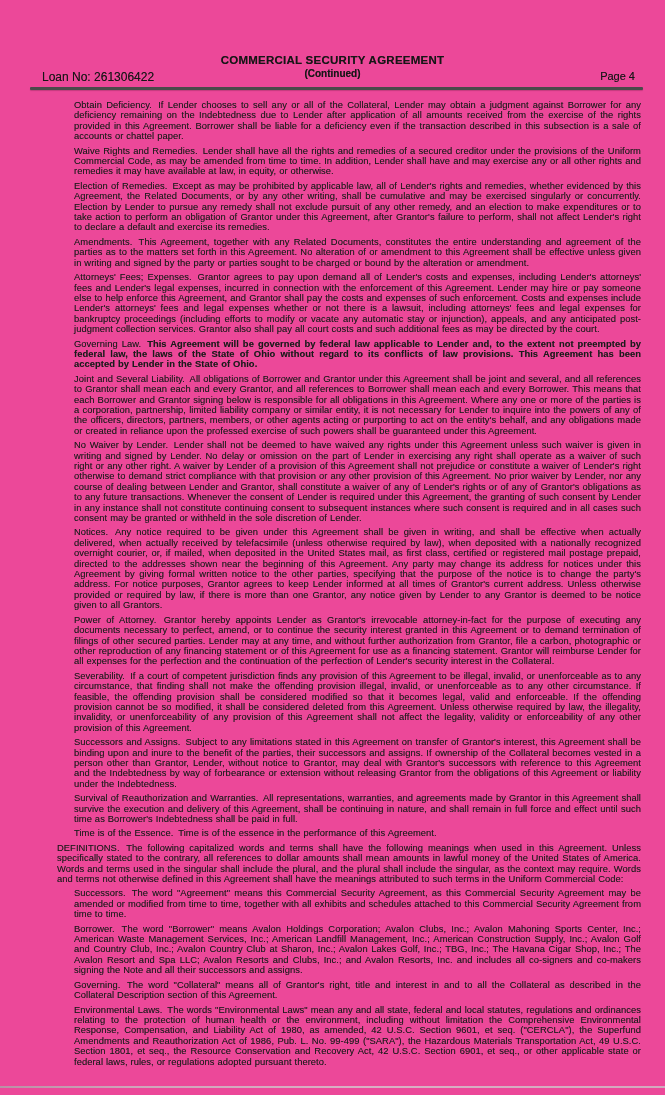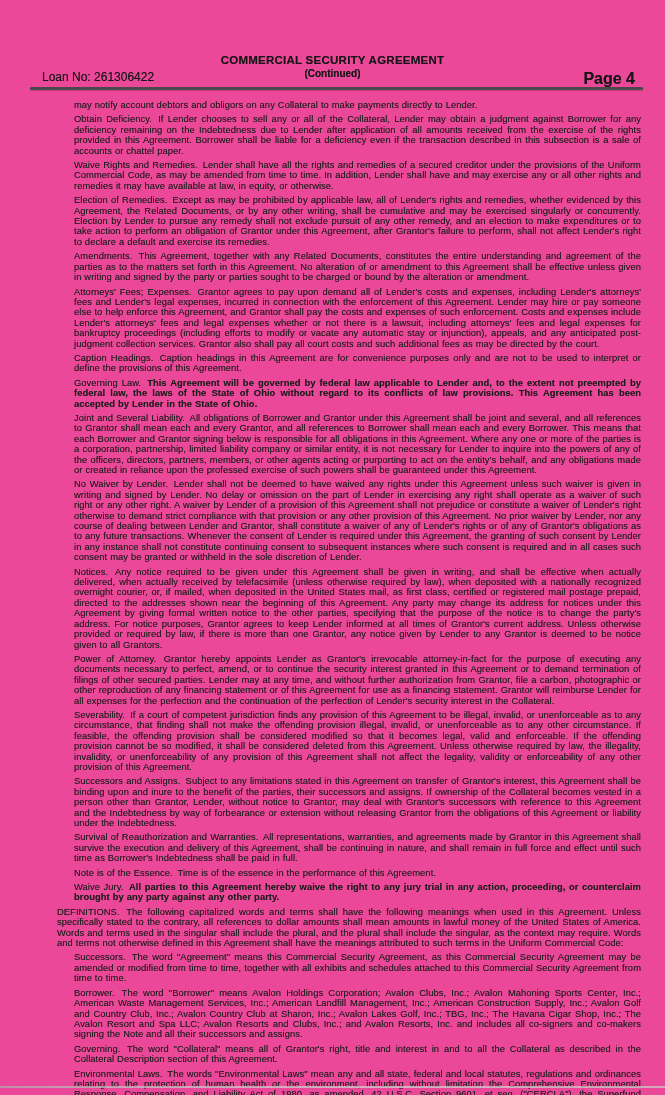--- a/index.html
+++ b/index.html
@@ -21,21 +21,21 @@
     font-size:10px;font-weight:bold;color:#161616;
     text-shadow:0 0 .4px rgba(20,20,20,.55);
   }
   .loan-no{
     position:absolute;top:70px;left:42px;
     font-size:12px;font-weight:normal;color:#161616;
     text-shadow:0 0 .4px rgba(20,20,20,.55);
   }
   .page-no{
     position:absolute;top:70px;right:30px;
-    font-size:16px;font-weight:bold;color:#161616;
+    font-size:11px;font-weight:normal;color:#161616;
     text-shadow:0 0 .4px rgba(20,20,20,.55);
     margin-left:6px;
   }
   .rule{
     position:absolute;top:87px;left:30px;right:22px;height:3px;
     background:#4a4a4a;border-radius:1px;
     box-shadow:0 1px 1px rgba(0,0,0,.18);
   }
   
   .content{position:absolute;top:100px;left:57px;width:584px;}
@@ -60,37 +60,34 @@
 
 <div class="page">
 
   <div class="doc-title">COMMERCIAL SECURITY AGREEMENT</div>
   <div class="doc-subtitle">(Continued)</div>
   <div class="loan-no">Loan No: 261306422</div>
   <div class="page-no">Page 4</div>
   <div class="rule"></div>
 
   <div class="content" id="paragraphs">
-      <p class="para lvl2"><span>may notify account debtors and obligors on any Collateral to make payments directly to Lender.</span></p>
       <p class="para lvl2"><b class="phead">Obtain Deficiency.</b> <span>If Lender chooses to sell any or all of the Collateral, Lender may obtain a judgment against Borrower for any deficiency remaining on the Indebtedness due to Lender after application of all amounts received from the exercise of the rights provided in this Agreement.  Borrower shall be liable for a deficiency even if the transaction described in this subsection is a sale of accounts or chattel paper.</span></p>
       <p class="para lvl2"><b class="phead">Waive Rights and Remedies.</b> <span>Lender shall have all the rights and remedies of a secured creditor under the provisions of the Uniform Commercial Code, as may be amended from time to time.  In addition, Lender shall have and may exercise any or all other rights and remedies it may have available at law, in equity, or otherwise.</span></p>
       <p class="para lvl2"><b class="phead">Election of Remedies.</b> <span>Except as may be prohibited by applicable law, all of Lender's rights and remedies, whether evidenced by this Agreement, the Related Documents, or by any other writing, shall be cumulative and may be exercised singularly or concurrently.  Election by Lender to pursue any remedy shall not exclude pursuit of any other remedy, and an election to make expenditures or to take action to perform an obligation of Grantor under this Agreement, after Grantor's failure to perform, shall not affect Lender's right to declare a default and exercise its remedies.</span></p>
       <p class="para lvl2"><b class="phead">Amendments.</b> <span>This Agreement, together with any Related Documents, constitutes the entire understanding and agreement of the parties as to the matters set forth in this Agreement.  No alteration of or amendment to this Agreement shall be effective unless given in writing and signed by the party or parties sought to be charged or bound by the alteration or amendment.</span></p>
       <p class="para lvl2"><b class="phead">Attorneys' Fees; Expenses.</b> <span>Grantor agrees to pay upon demand all of Lender's costs and expenses, including Lender's attorneys' fees and Lender's legal expenses, incurred in connection with the enforcement of this Agreement.  Lender may hire or pay someone else to help enforce this Agreement, and Grantor shall pay the costs and expenses of such enforcement.  Costs and expenses include Lender's attorneys' fees and legal expenses whether or not there is a lawsuit, including attorneys' fees and legal expenses for bankruptcy proceedings (including efforts to modify or vacate any automatic stay or injunction), appeals, and any anticipated post-judgment collection services.  Grantor also shall pay all court costs and such additional fees as may be directed by the court.</span></p>
-      <p class="para lvl2"><b class="phead">Caption Headings.</b> <span>Caption headings in this Agreement are for convenience purposes only and are not to be used to interpret or define the provisions of this Agreement.</span></p>
       <p class="para lvl2 boldbody"><b class="phead">Governing Law.</b> <span>This Agreement will be governed by federal law applicable to Lender and, to the extent not preempted by federal law, the laws of the State of Ohio without regard to its conflicts of law provisions.  This Agreement has been accepted by Lender in the State of Ohio.</span></p>
       <p class="para lvl2"><b class="phead">Joint and Several Liability.</b> <span>All obligations of Borrower and Grantor under this Agreement shall be joint and several, and all references to Grantor shall mean each and every Grantor, and all references to Borrower shall mean each and every Borrower.  This means that each Borrower and Grantor signing below is responsible for all obligations in this Agreement.  Where any one or more of the parties is a corporation, partnership, limited liability company or similar entity, it is not necessary for Lender to inquire into the powers of any of the officers, directors, partners, members, or other agents acting or purporting to act on the entity's behalf, and any obligations made or created in reliance upon the professed exercise of such powers shall be guaranteed under this Agreement.</span></p>
       <p class="para lvl2"><b class="phead">No Waiver by Lender.</b> <span>Lender shall not be deemed to have waived any rights under this Agreement unless such waiver is given in writing and signed by Lender.  No delay or omission on the part of Lender in exercising any right shall operate as a waiver of such right or any other right.  A waiver by Lender of a provision of this Agreement shall not prejudice or constitute a waiver of Lender's right otherwise to demand strict compliance with that provision or any other provision of this Agreement.  No prior waiver by Lender, nor any course of dealing between Lender and Grantor, shall constitute a waiver of any of Lender's rights or of any of Grantor's obligations as to any future transactions.  Whenever the consent of Lender is required under this Agreement, the granting of such consent by Lender in any instance shall not constitute continuing consent to subsequent instances where such consent is required and in all cases such consent may be granted or withheld in the sole discretion of Lender.</span></p>
       <p class="para lvl2"><b class="phead">Notices.</b> <span>Any notice required to be given under this Agreement shall be given in writing, and shall be effective when actually delivered, when actually received by telefacsimile (unless otherwise required by law), when deposited with a nationally recognized overnight courier, or, if mailed, when deposited in the United States mail, as first class, certified or registered mail postage prepaid, directed to the addresses shown near the beginning of this Agreement.  Any party may change its address for notices under this Agreement by giving formal written notice to the other parties, specifying that the purpose of the notice is to change the party's address.  For notice purposes, Grantor agrees to keep Lender informed at all times of Grantor's current address.  Unless otherwise provided or required by law, if there is more than one Grantor, any notice given by Lender to any Grantor is deemed to be notice given to all Grantors.</span></p>
       <p class="para lvl2"><b class="phead">Power of Attorney.</b> <span>Grantor hereby appoints Lender as Grantor's irrevocable attorney-in-fact for the purpose of executing any documents necessary to perfect, amend, or to continue the security interest granted in this Agreement or to demand termination of filings of other secured parties.  Lender may at any time, and without further authorization from Grantor, file a carbon, photographic or other reproduction of any financing statement or of this Agreement for use as a financing statement.  Grantor will reimburse Lender for all expenses for the perfection and the continuation of the perfection of Lender's security interest in the Collateral.</span></p>
       <p class="para lvl2"><b class="phead">Severability.</b> <span>If a court of competent jurisdiction finds any provision of this Agreement to be illegal, invalid, or unenforceable as to any circumstance, that finding shall not make the offending provision illegal, invalid, or unenforceable as to any other circumstance.  If feasible, the offending provision shall be considered modified so that it becomes legal, valid and enforceable.  If the offending provision cannot be so modified, it shall be considered deleted from this Agreement.  Unless otherwise required by law, the illegality, invalidity, or unenforceability of any provision of this Agreement shall not affect the legality, validity or enforceability of any other provision of this Agreement.</span></p>
       <p class="para lvl2"><b class="phead">Successors and Assigns.</b> <span>Subject to any limitations stated in this Agreement on transfer of Grantor's interest, this Agreement shall be binding upon and inure to the benefit of the parties, their successors and assigns.  If ownership of the Collateral becomes vested in a person other than Grantor, Lender, without notice to Grantor, may deal with Grantor's successors with reference to this Agreement and the Indebtedness by way of forbearance or extension without releasing Grantor from the obligations of this Agreement or liability under the Indebtedness.</span></p>
       <p class="para lvl2"><b class="phead">Survival of Reauthorization and Warranties.</b> <span>All representations, warranties, and agreements made by Grantor in this Agreement shall survive the execution and delivery of this Agreement, shall be continuing in nature, and shall remain in full force and effect until such time as Borrower's Indebtedness shall be paid in full.</span></p>
-      <p class="para lvl2"><b class="phead">Note is of the Essence.</b> <span>Time is of the essence in the performance of this Agreement.</span></p>
-      <p class="para lvl2 boldbody"><b class="phead">Waive Jury.</b> <span>All parties to this Agreement hereby waive the right to any jury trial in any action, proceeding, or counterclaim brought by any party against any other party.</span></p>
+      <p class="para lvl2"><b class="phead">Time is of the Essence.</b> <span>Time is of the essence in the performance of this Agreement.</span></p>
       <p class="para lvl1"><b class="phead">DEFINITIONS.</b> <span>The following capitalized words and terms shall have the following meanings when used in this Agreement.  Unless specifically stated to the contrary, all references to dollar amounts shall mean amounts in lawful money of the United States of America.  Words and terms used in the singular shall include the plural, and the plural shall include the singular, as the context may require.  Words and terms not otherwise defined in this Agreement shall have the meanings attributed to such terms in the Uniform Commercial Code:</span></p>
       <p class="para lvl2"><b class="phead">Successors.</b> <span>The word "Agreement" means this Commercial Security Agreement, as this Commercial Security Agreement may be amended or modified from time to time, together with all exhibits and schedules attached to this Commercial Security Agreement from time to time.</span></p>
       <p class="para lvl2"><b class="phead">Borrower.</b> <span>The word "Borrower" means Avalon Holdings Corporation; Avalon Clubs, Inc.; Avalon Mahoning Sports Center, Inc.; American Waste Management Services, Inc.; American Landfill Management, Inc.; American Construction Supply, Inc.; Avalon Golf and Country Club, Inc.; Avalon Country Club at Sharon, Inc.; Avalon Lakes Golf, Inc.; TBG, Inc.; The Havana Cigar Shop, Inc.; The Avalon Resort and Spa LLC; Avalon Resorts and Clubs, Inc.; and Avalon Resorts, Inc. and includes all co-signers and co-makers signing the Note and all their successors and assigns.</span></p>
       <p class="para lvl2"><b class="phead">Governing.</b> <span>The word "Collateral" means all of Grantor's right, title and interest in and to all the Collateral as described in the Collateral Description section of this Agreement.</span></p>
       <p class="para lvl2"><b class="phead">Environmental Laws.</b> <span>The words "Environmental Laws" mean any and all state, federal and local statutes, regulations and ordinances relating to the protection of human health or the environment, including without limitation the Comprehensive Environmental Response, Compensation, and Liability Act of 1980, as amended, 42 U.S.C. Section 9601, et seq. ("CERCLA"), the Superfund Amendments and Reauthorization Act of 1986, Pub. L. No. 99-499 ("SARA"), the Hazardous Materials Transportation Act, 49 U.S.C. Section 1801, et seq., the Resource Conservation and Recovery Act, 42 U.S.C. Section 6901, et seq., or other applicable state or federal laws, rules, or regulations adopted pursuant thereto.</span></p>
     </div>
 
   <div class="footer-line"></div>
 </div>
 

